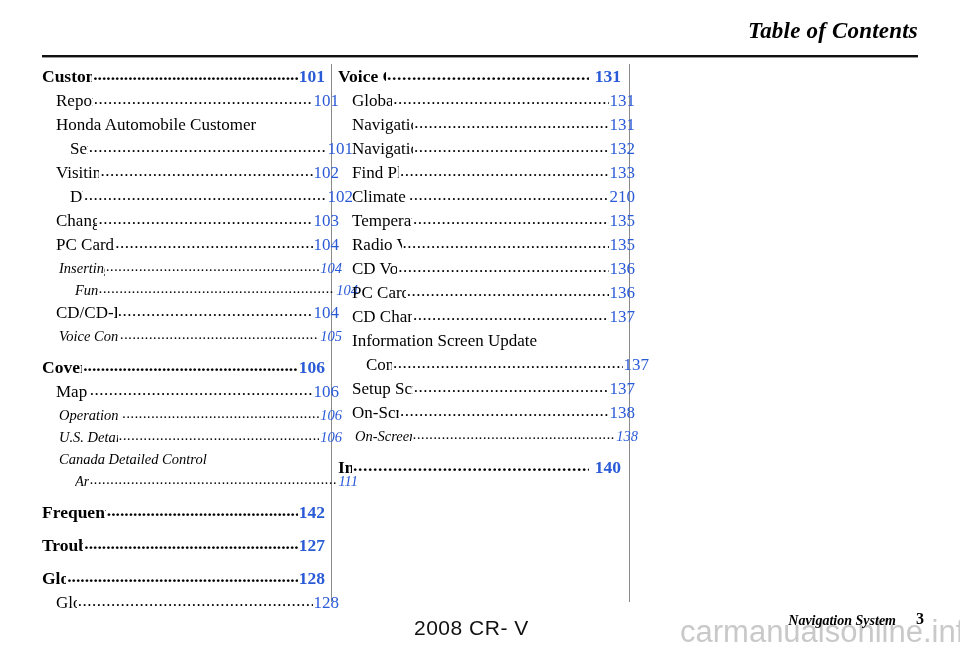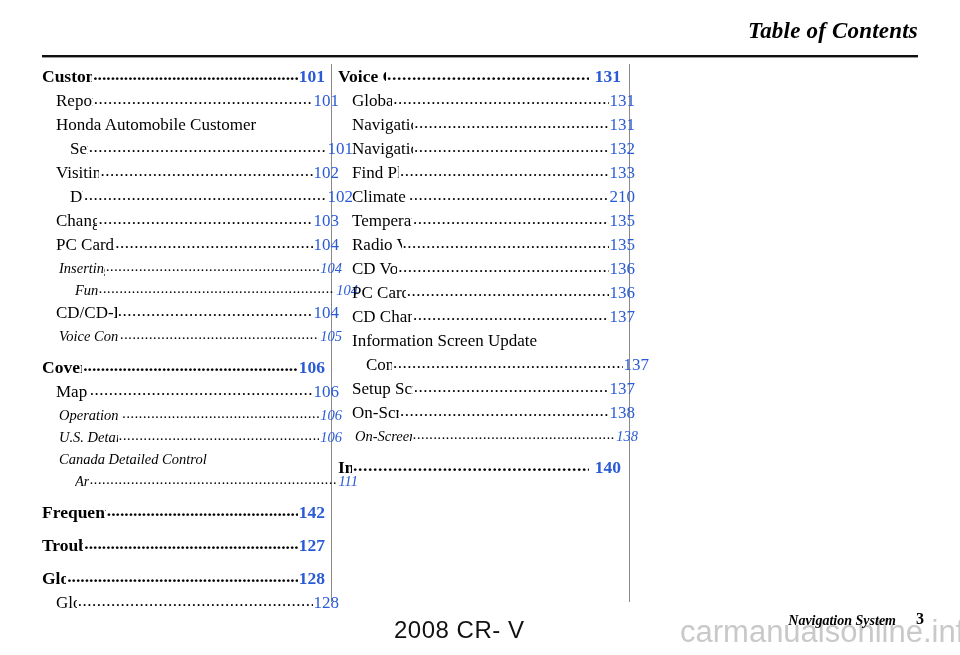--- a/index.html
+++ b/index.html
@@ -145,24 +145,24 @@
   }
 
   
   #col-right .lvl1 .leader::before { letter-spacing: 0.6px; }
   #col-right .lvl1 .page-num { padding-left: 5px; }
 
   
   #footer { position: absolute; left: 0; top: 0; width: 960px; height: 655px; pointer-events: none; }
   #model-year {
     position: absolute;
-    left: 394px;
+    left: 414px;
     top: 616px;
     font-family: "Liberation Sans", "DejaVu Sans", sans-serif;
-    font-size: 24px;
+    font-size: 21px;
     letter-spacing: 0.5px;
     color: #111;
   }
   #footer-section {
     position: absolute;
     right: 64px;
     top: 613px;
     font-family: "Liberation Serif", "DejaVu Serif", serif;
     font-weight: bold;
     font-size: 14px;

